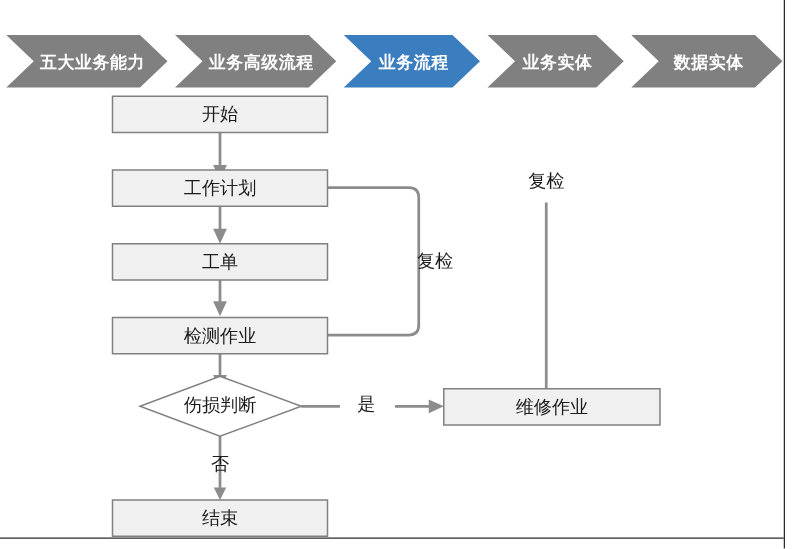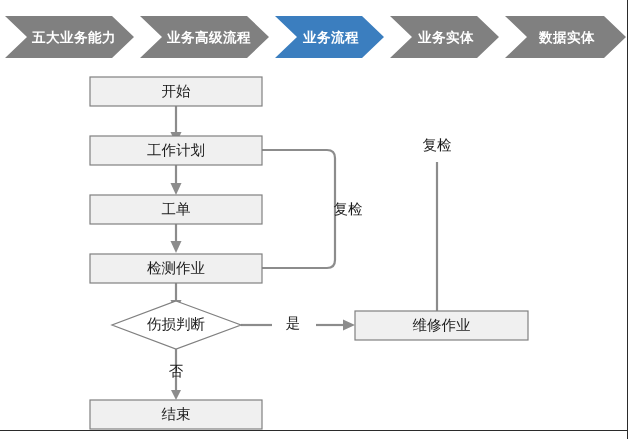--- a/index.html
+++ b/index.html
@@ -33,21 +33,21 @@
     top: 430px;
     width: 627px;
     height: 1px;
     background: #2b2b2b;
   }
 
   
   #breadcrumb {
     position: absolute;
     left: 0;
-    top: 0;
+    top: 12px;
     width: 553px;
     height: 60px;
   }
   #breadcrumb svg {
     display: block;
   }
   .chev-label {
     font-size: 13.5px;
     font-weight: bold;
     letter-spacing: 0.5px;

